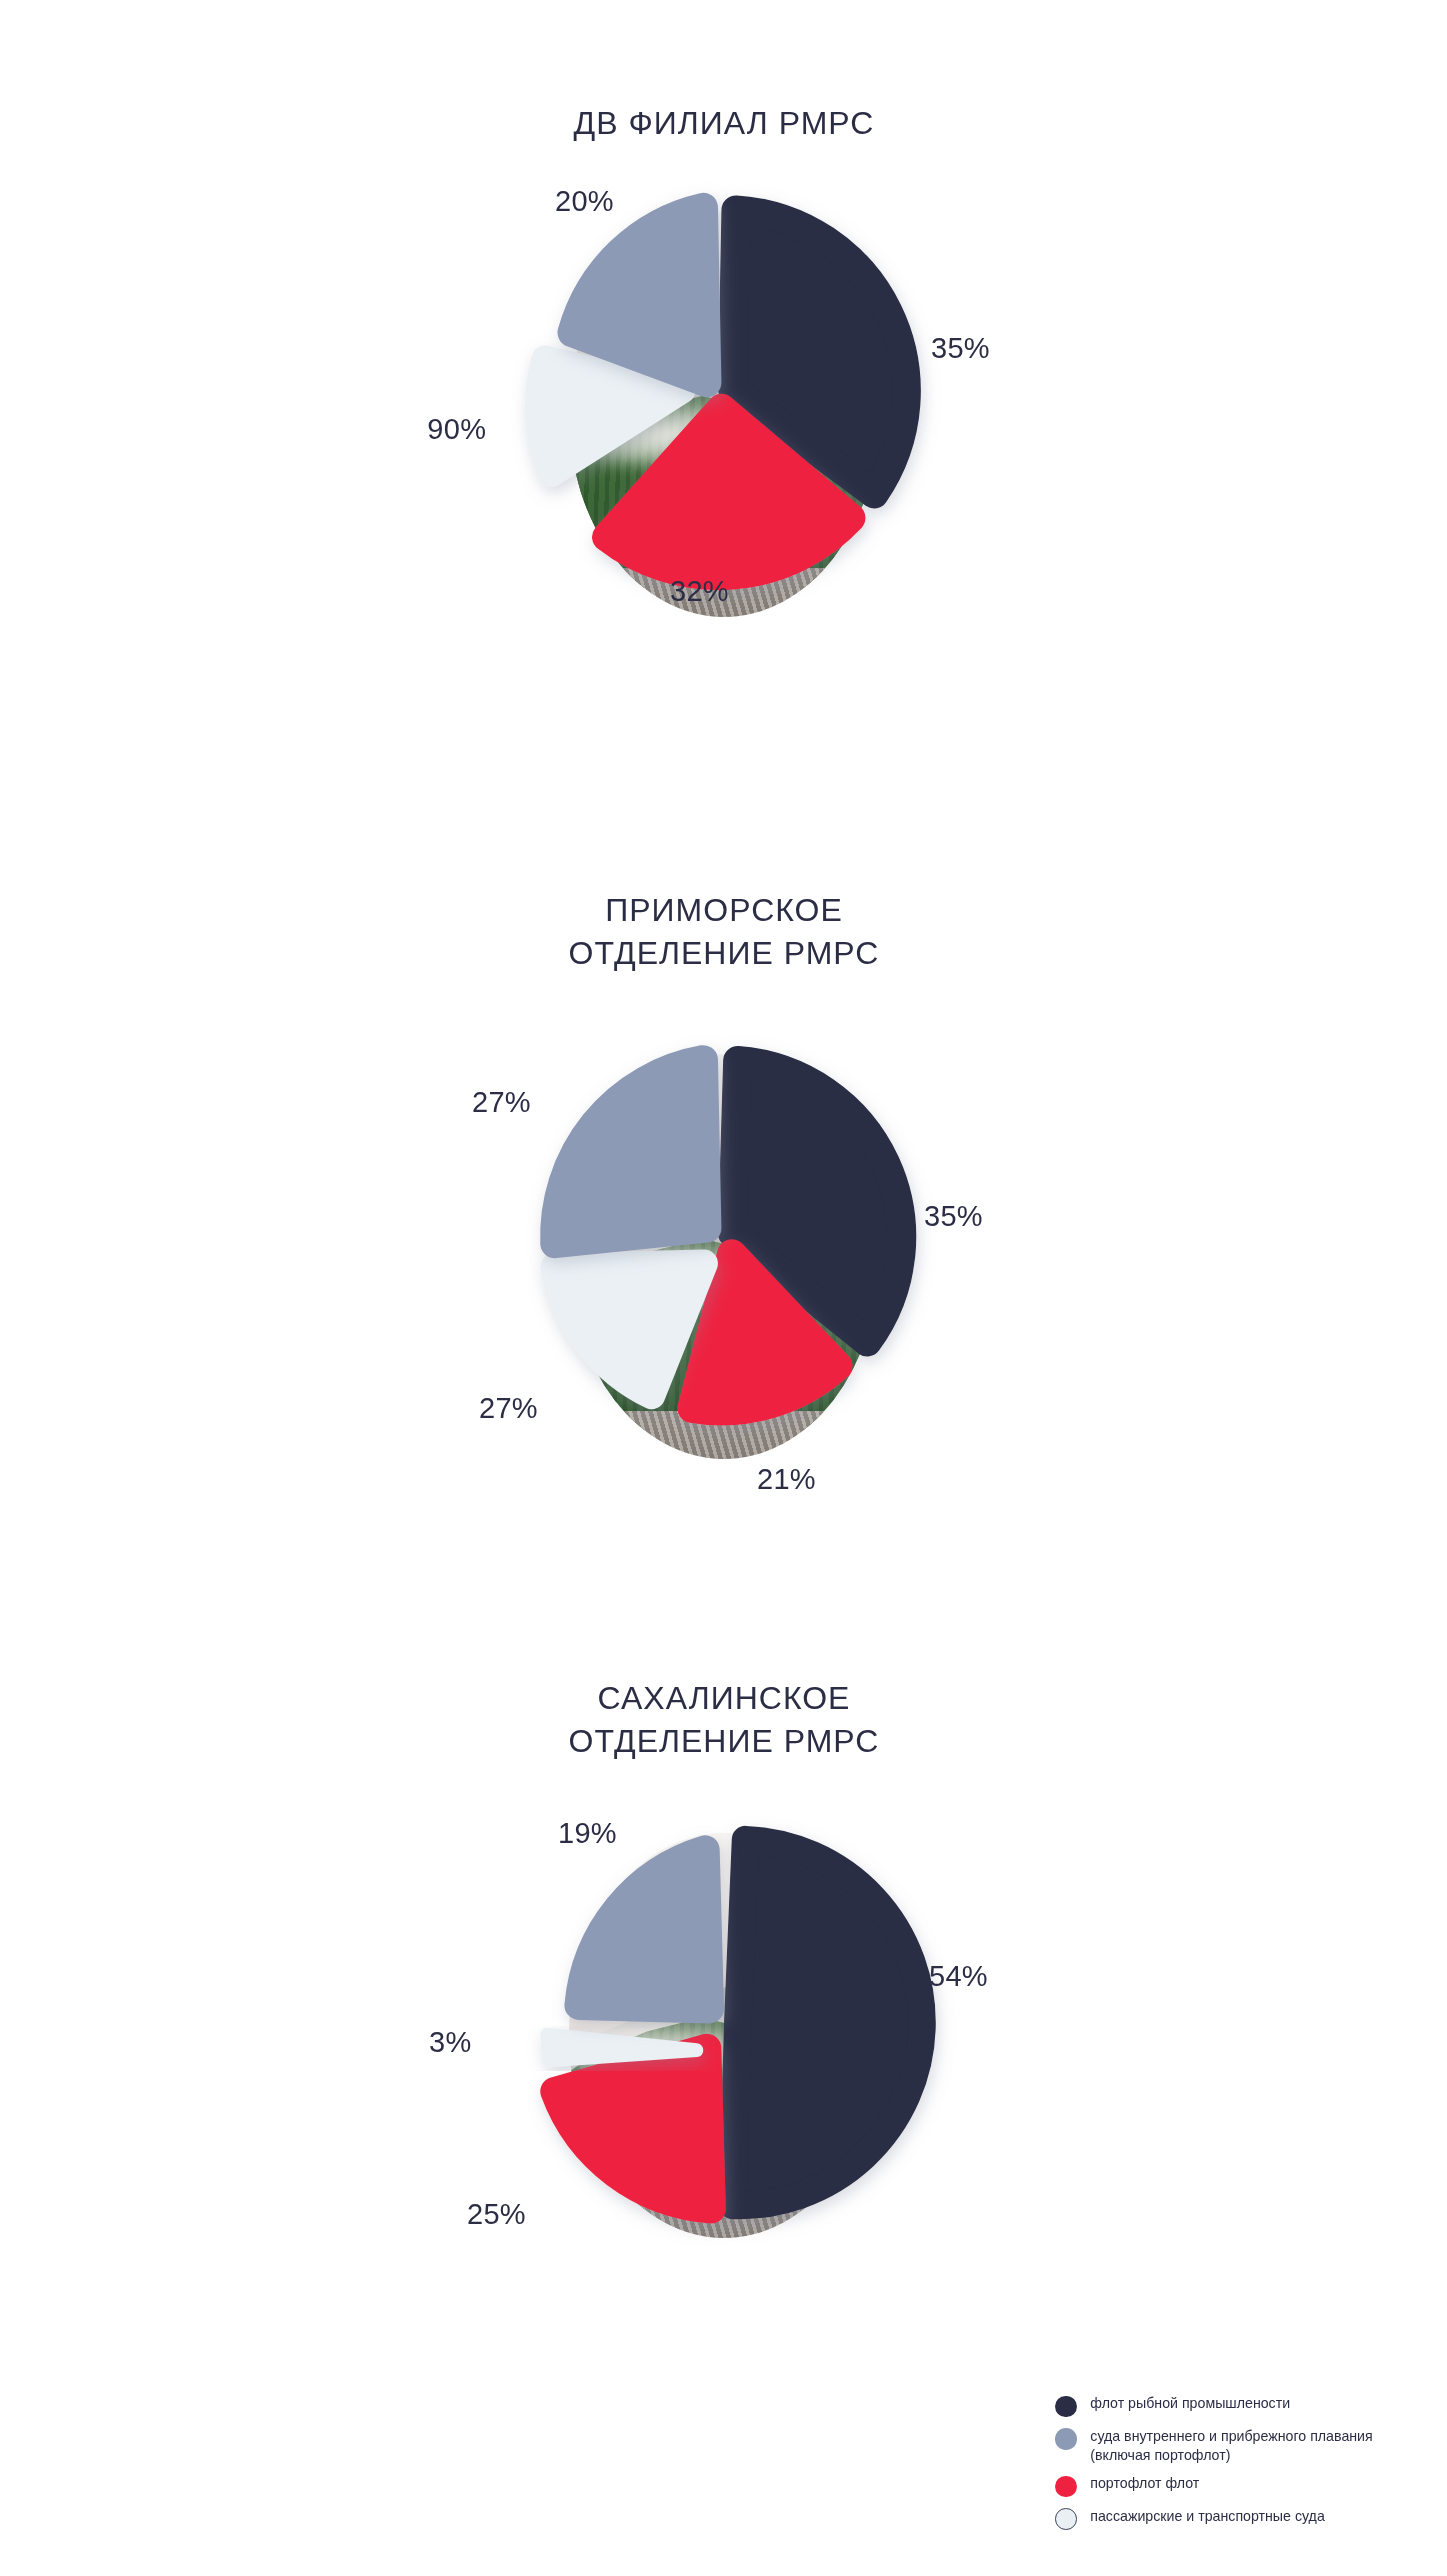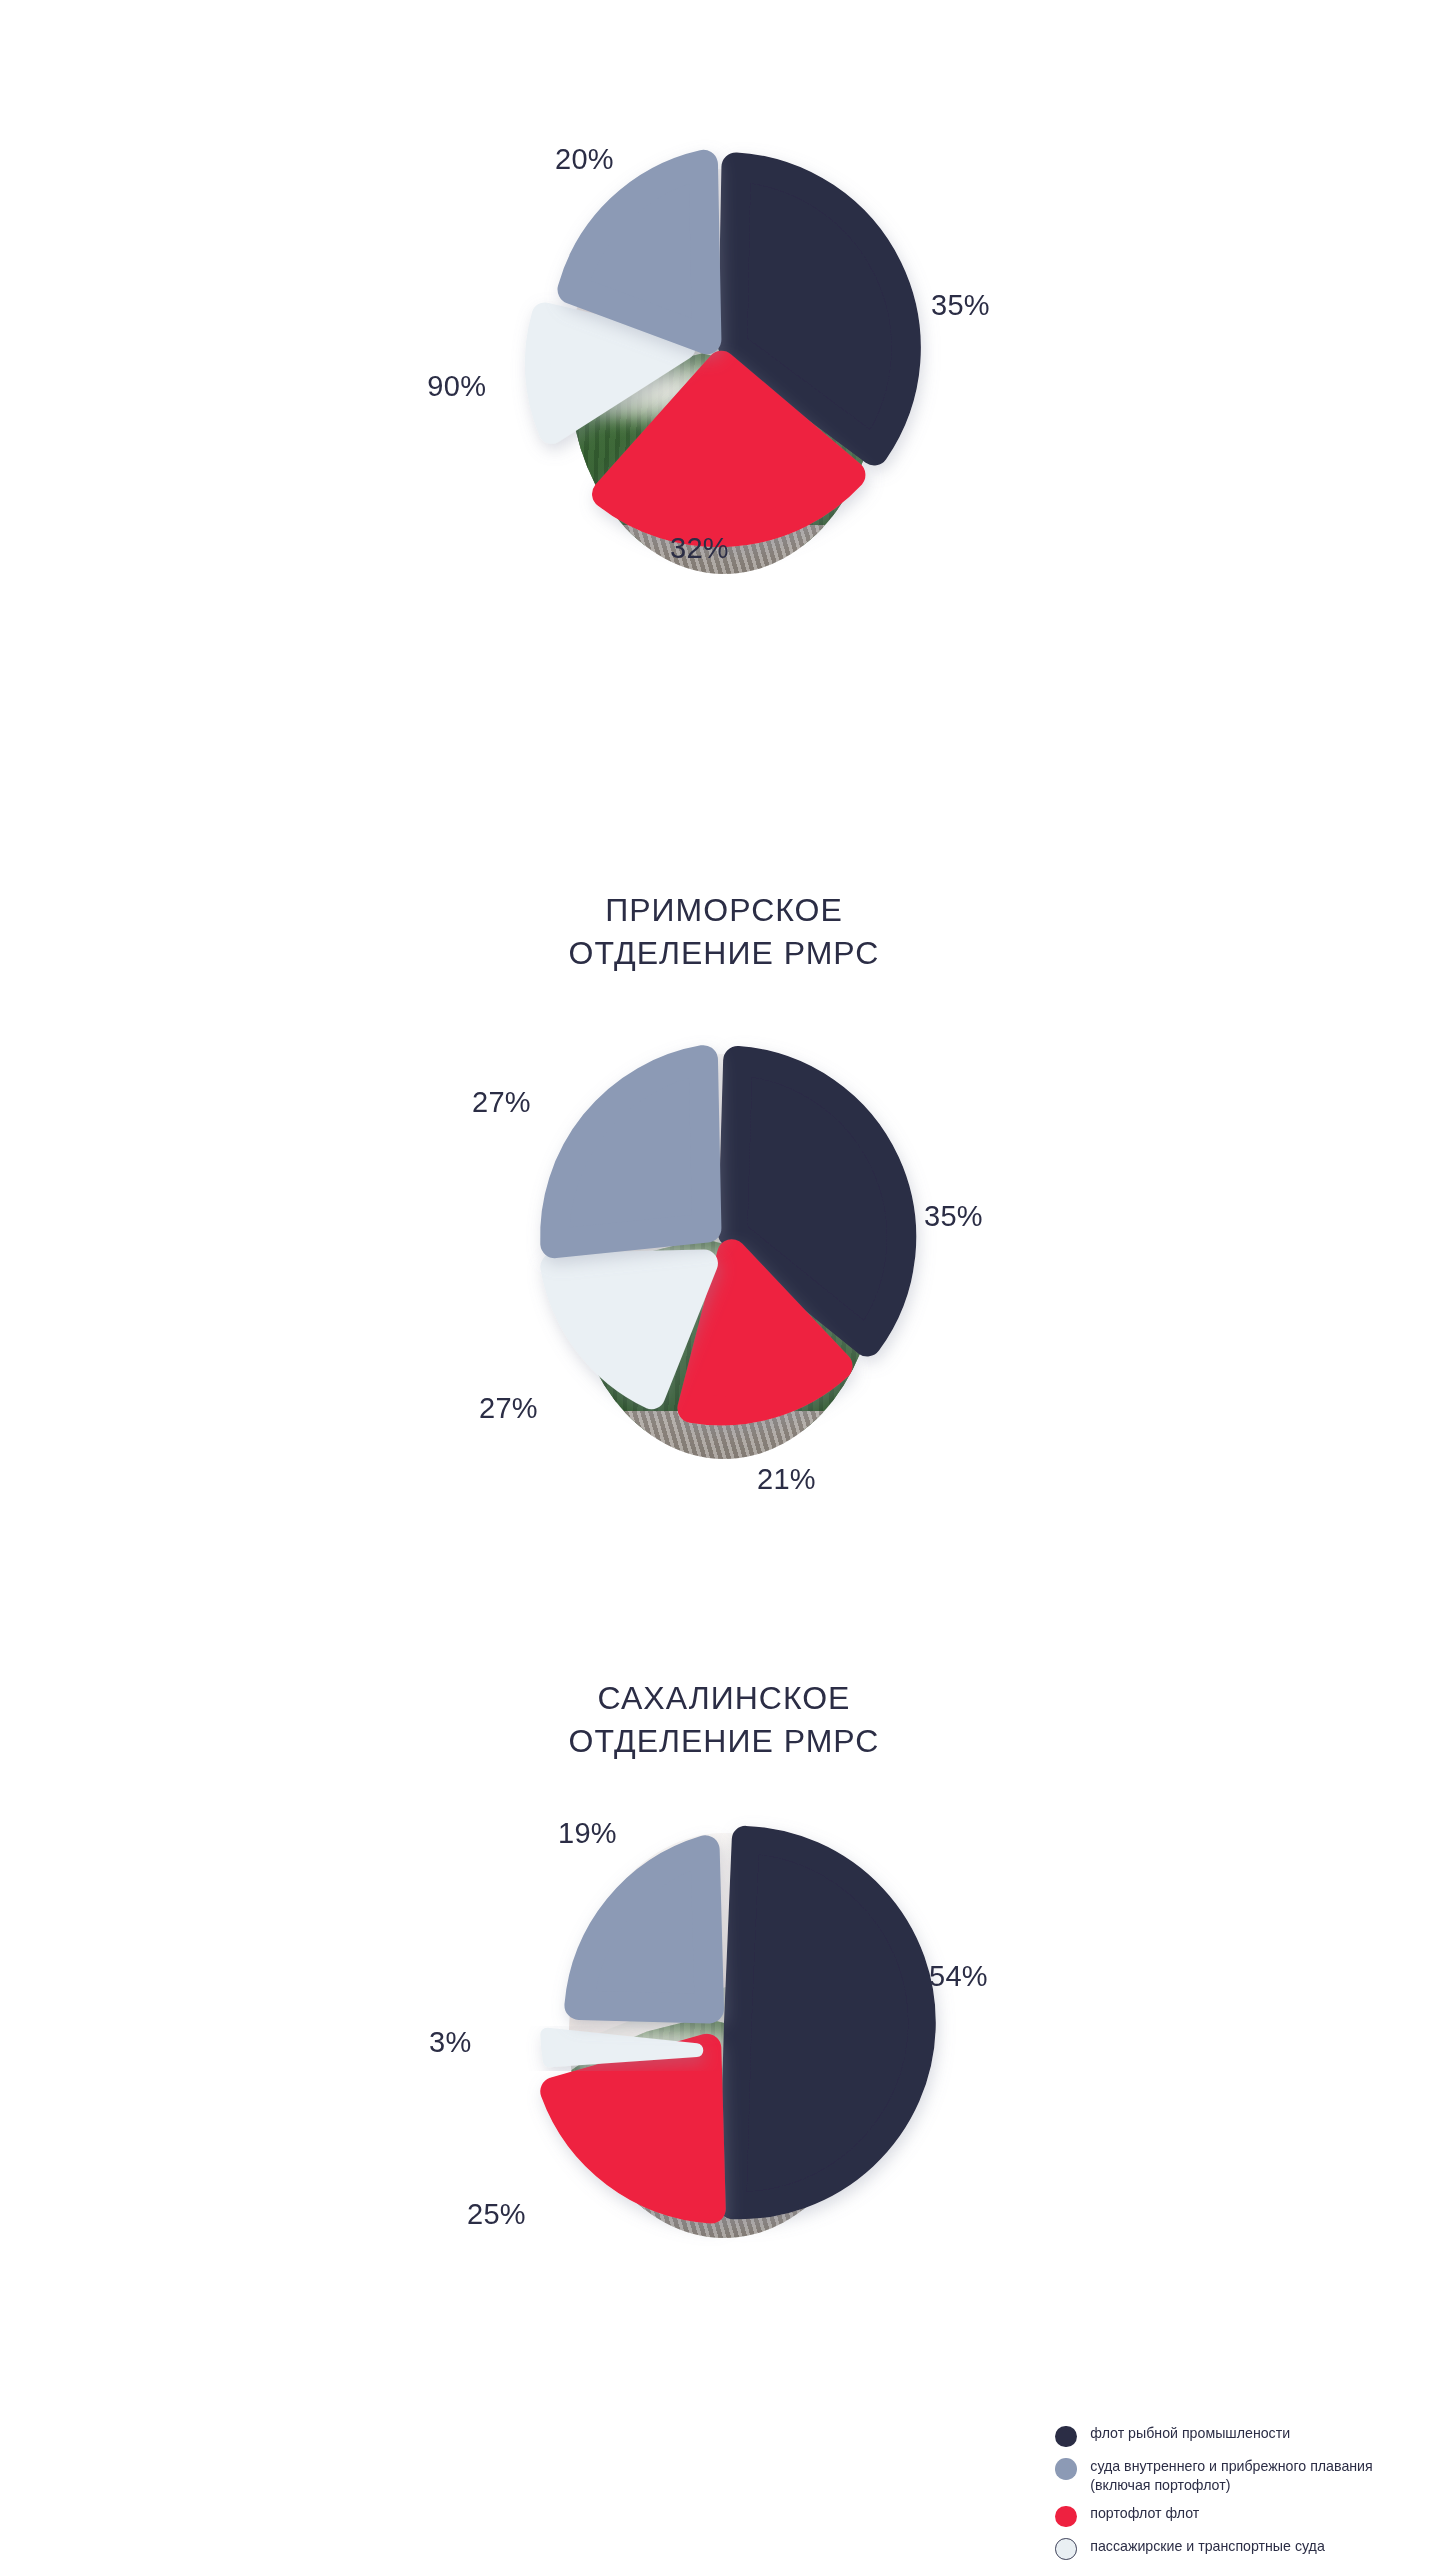--- a/index.html
+++ b/index.html
@@ -77,35 +77,36 @@
 
   .pct{
     position:absolute;
     font-size:29px;
     color:#2b2d45;
     white-space:nowrap;
     letter-spacing:0.3px;
   }
 
   
-  .legend{ position:absolute; left:1055px; top:2394px; width:379px;margin-top:30px; }
+  .legend{ position:absolute; left:1055px; top:2394px; width:379px; }
   .legend-row{ display:flex; align-items:flex-start; margin-bottom:9.5px; }
   .legend-dot{
     width:21.5px; height:21.5px; border-radius:50%;
     flex:0 0 21.5px; margin-right:13.8px; margin-top:1.7px;
   }
   .legend-dot.outline{ background:#e9eff3; border:1.4px solid #3b3f57; }
   .legend-text{ font-size:14.2px; line-height:1.33; color:#2b2d45; }
 </style>
 </head>
 <body>
 
 <div class="page">
 
   <div class="chart-block" style="top:102px;">
+    <div class="chart-title">ДВ ФИЛИАЛ РМРС</div>
     <div class="pie-wrap" style="height:483px;">
       <div class="pie-stage" style="top:34px; width:552px; height:483px;">
         <div class="photo-disc" style="left:121px; top:33px; width:310px; height:405px;">
           <div class="sky"></div>
           <div class="ridge-far"></div>
           <div class="ridge-mid"></div>
           <div class="fogband"></div>
           <div class="forest"></div>
           <div class="fogpuff"></div>
           <div class="shore"></div>

